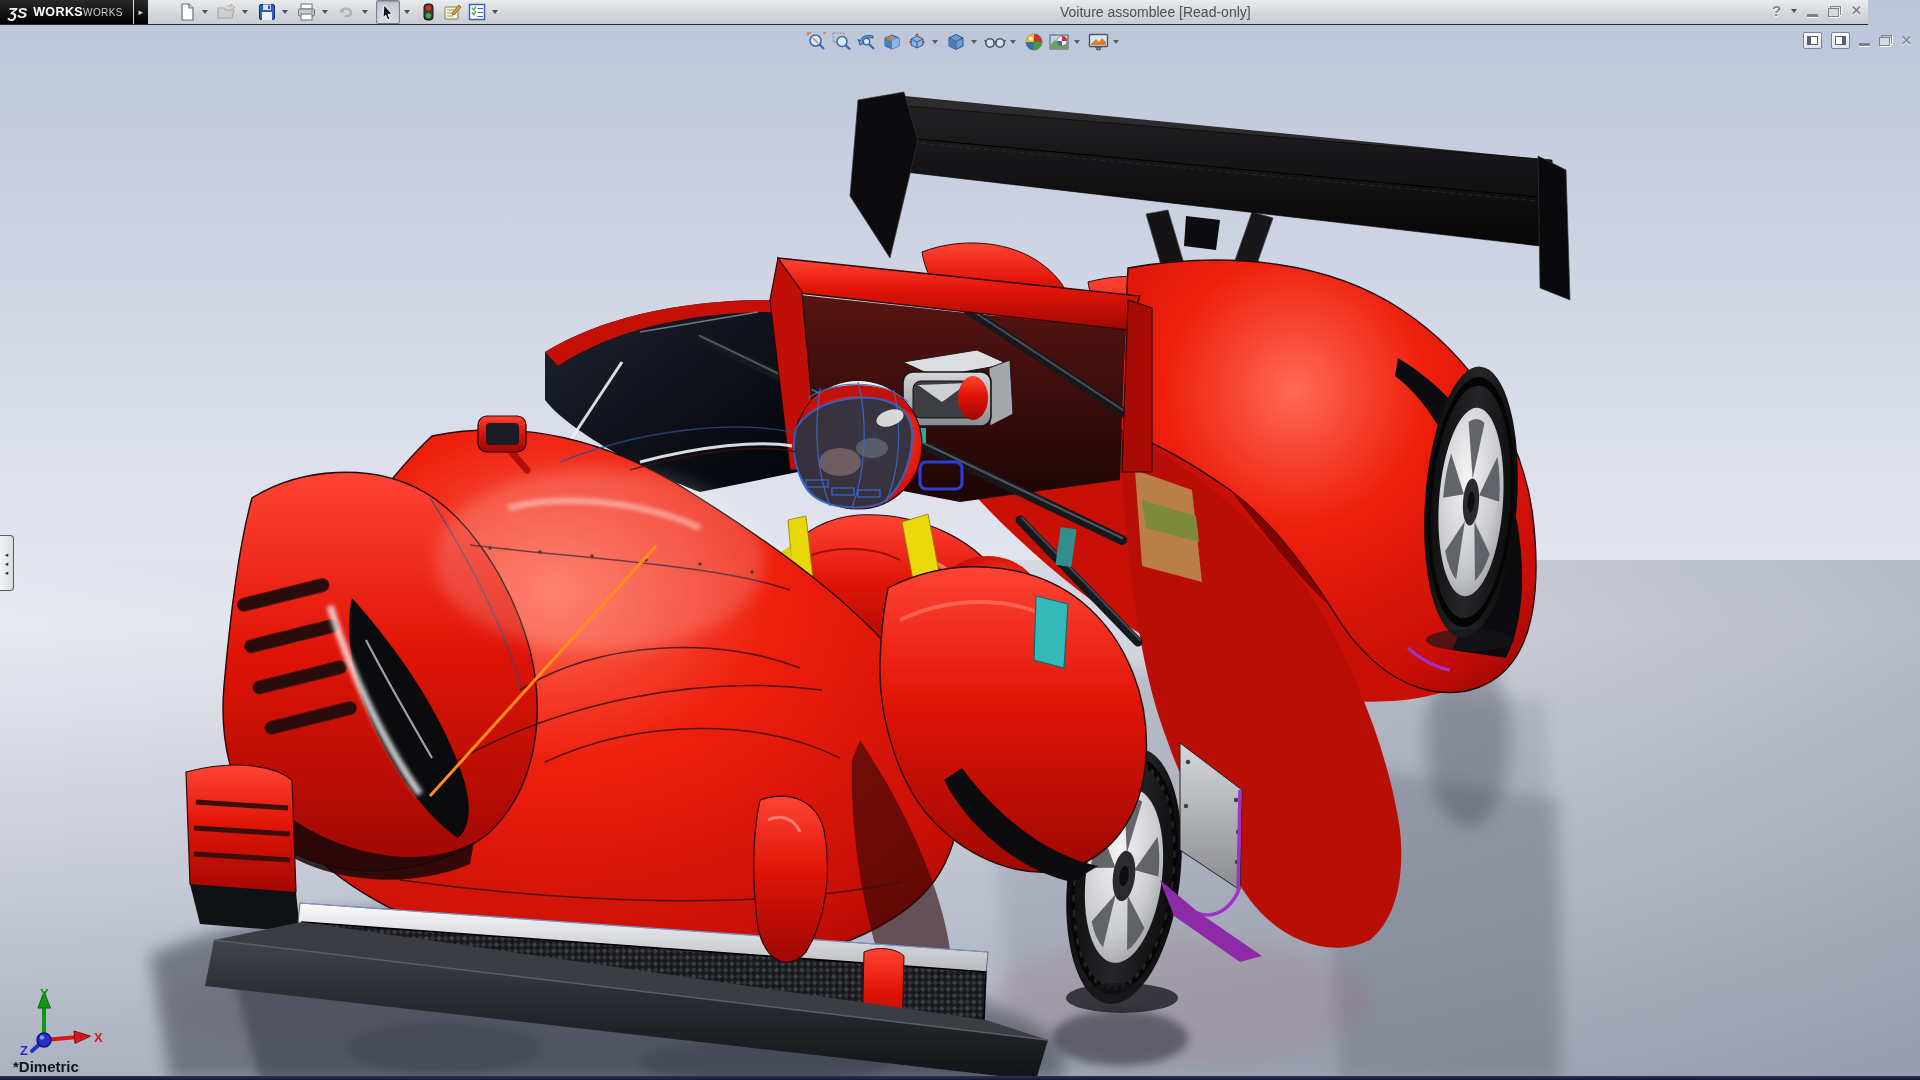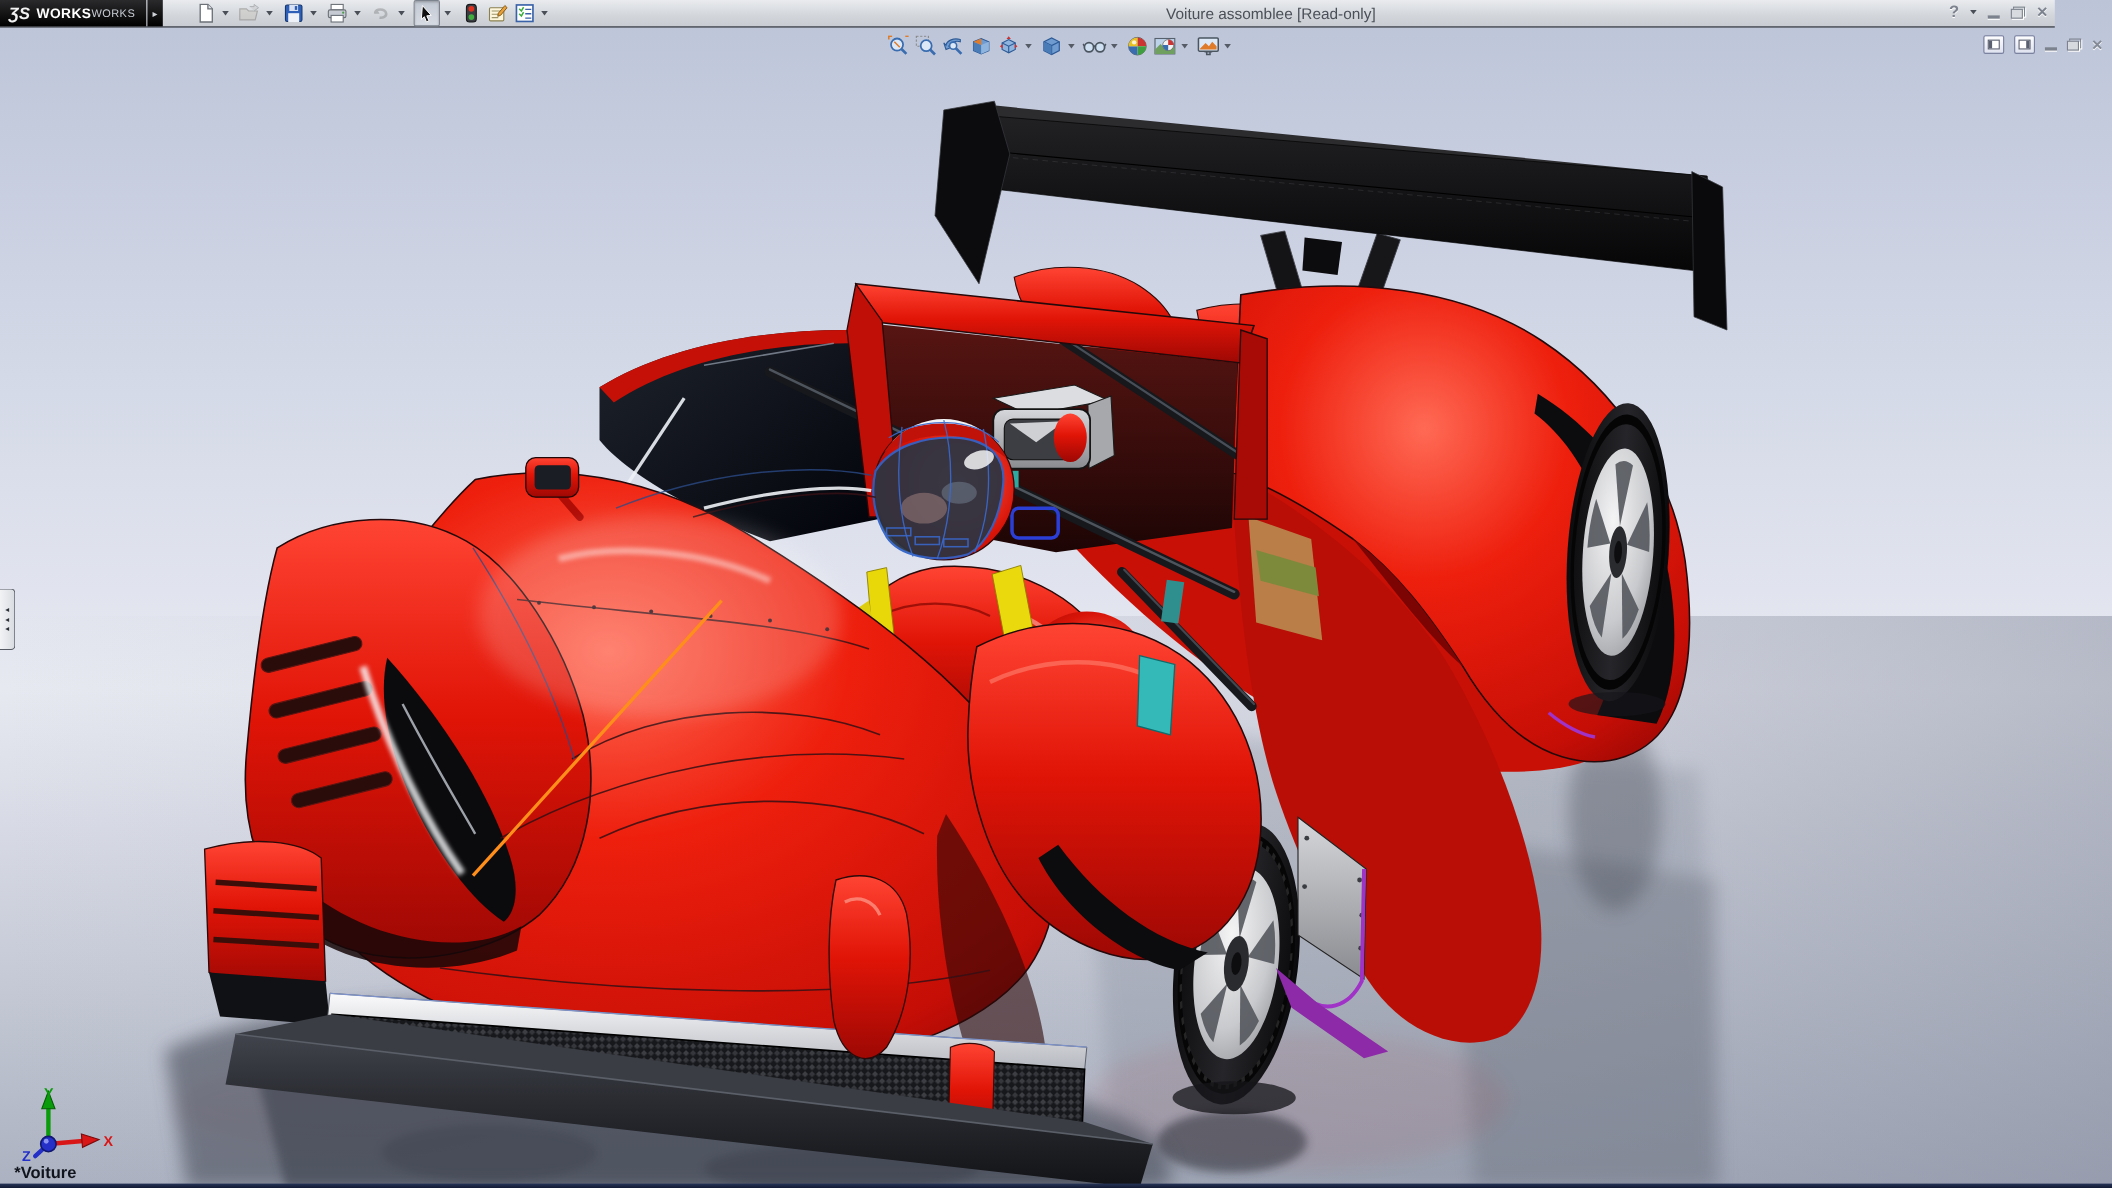--- a/index.html
+++ b/index.html
@@ -612,15 +612,15 @@
     <path d="M74,52 L58,47 L59,59 Z" fill="#d81616" stroke="#7d0b0b" stroke-width="1"></path>
     <line x1="28" y1="56" x2="16" y2="67" stroke="#2430c8" stroke-width="4"></line>
     <circle cx="28" cy="56" r="7" fill="#2430c8" stroke="#101870" stroke-width="1.5"></circle>
     <circle cx="26" cy="53.5" r="2.2" fill="#8a93f0"></circle>
   </g>
   <text x="24" y="14" font-size="13" font-weight="bold" fill="#0a9c0a">Y</text>
   <text x="78" y="58" font-size="13" font-weight="bold" fill="#d81616">X</text>
   <text x="4" y="71" font-size="13" font-weight="bold" fill="#2430c8">Z</text>
 </svg>
 
-<div class="view-label">*Voiture</div>
+<div class="view-label">*Dimetric</div>
 
 <div class="bottom-edge"></div>
 
 </body></html>

